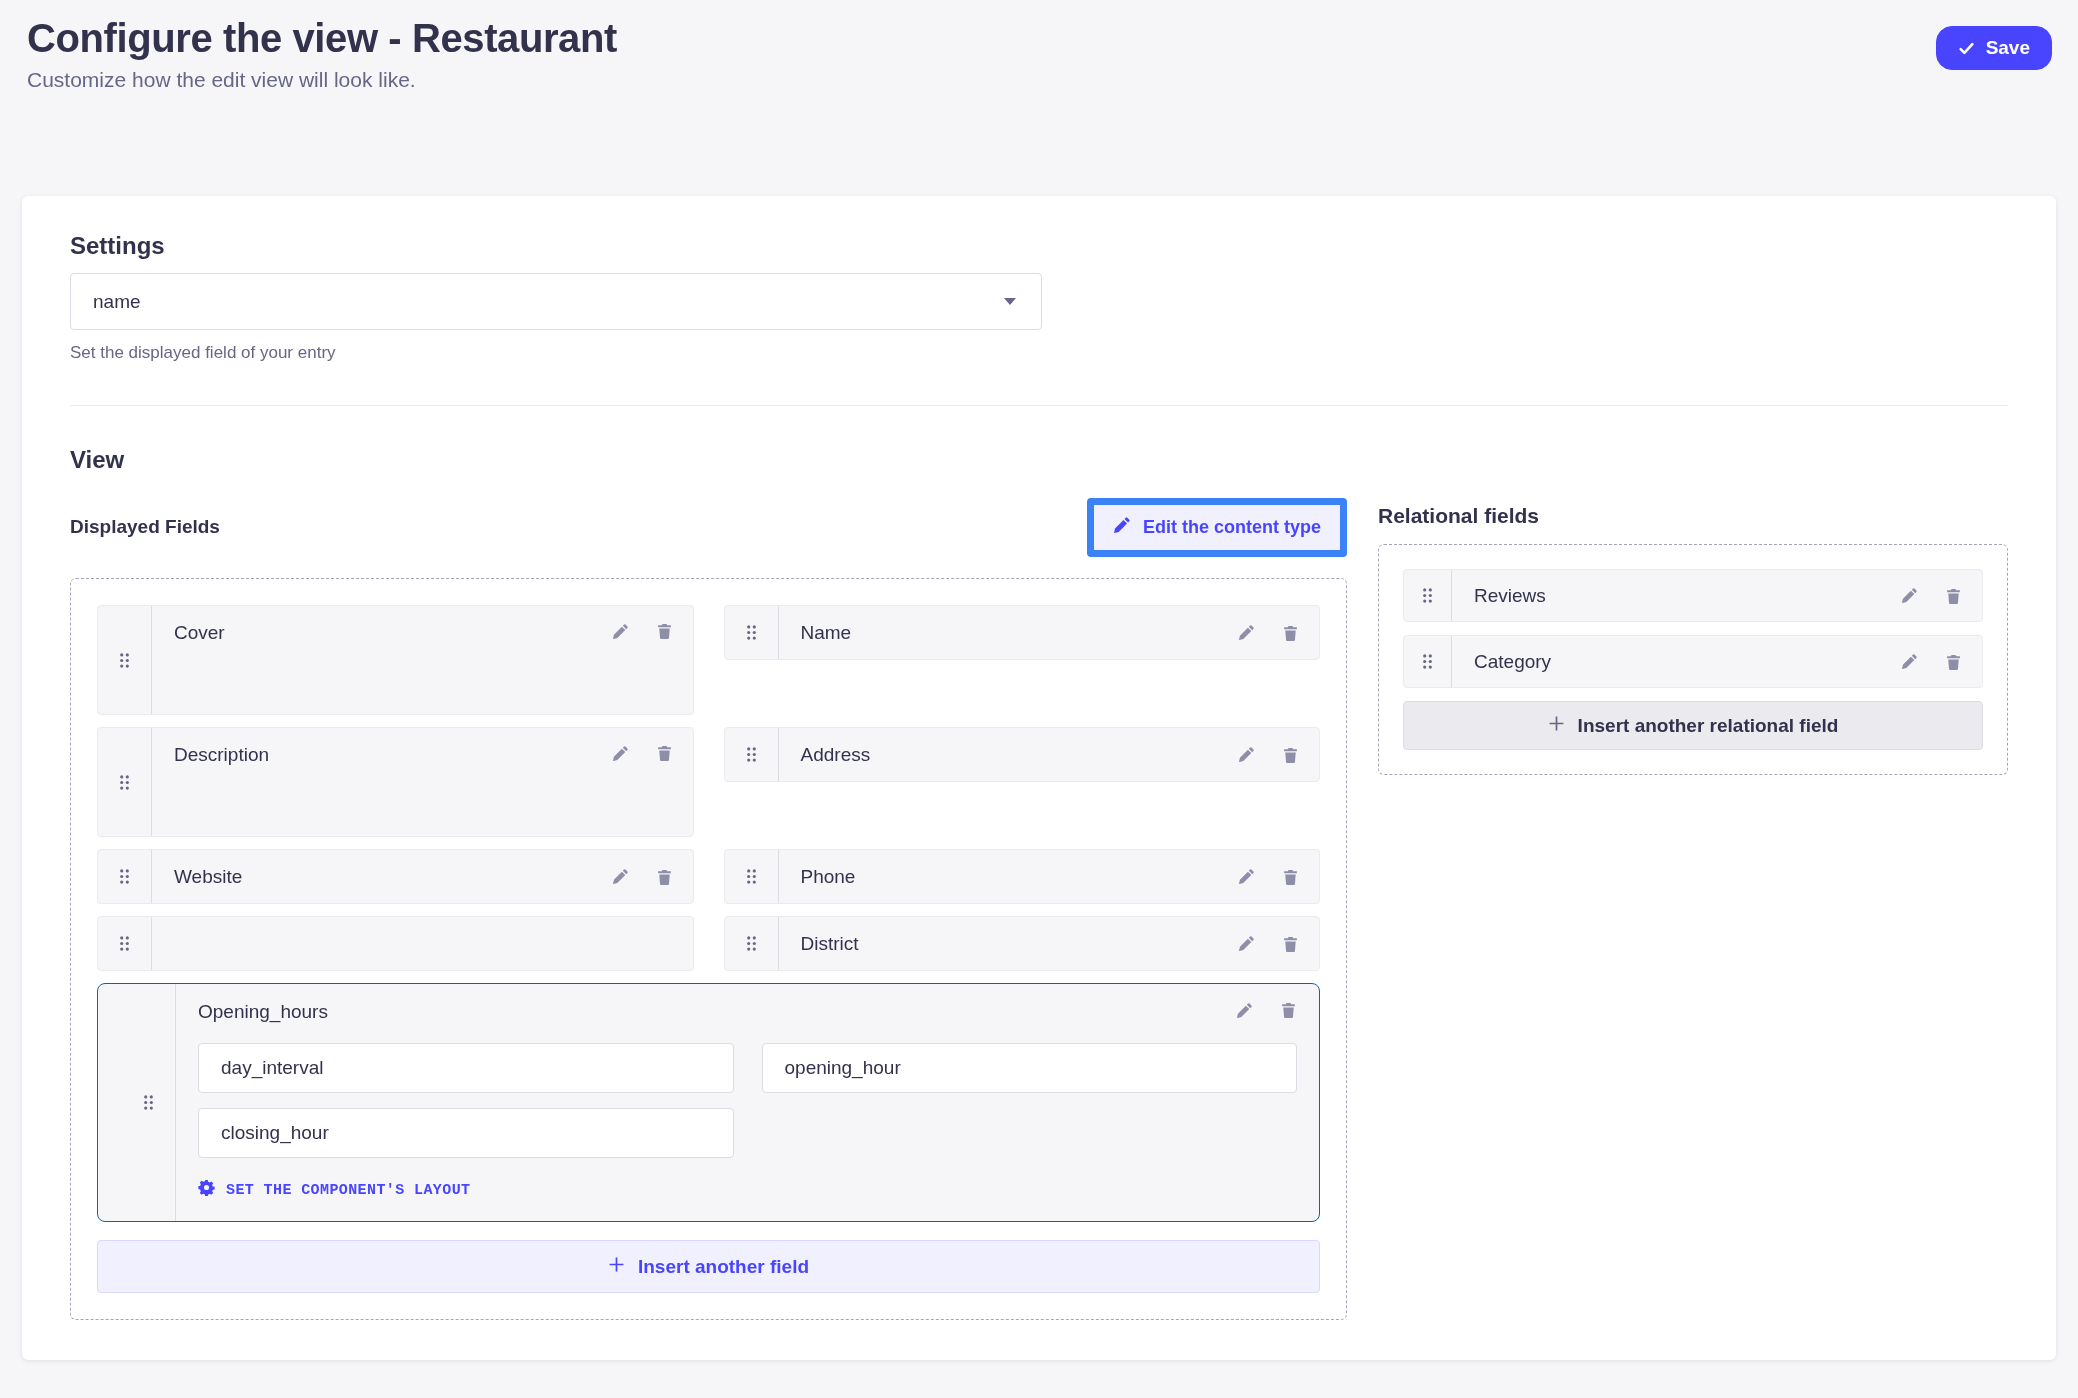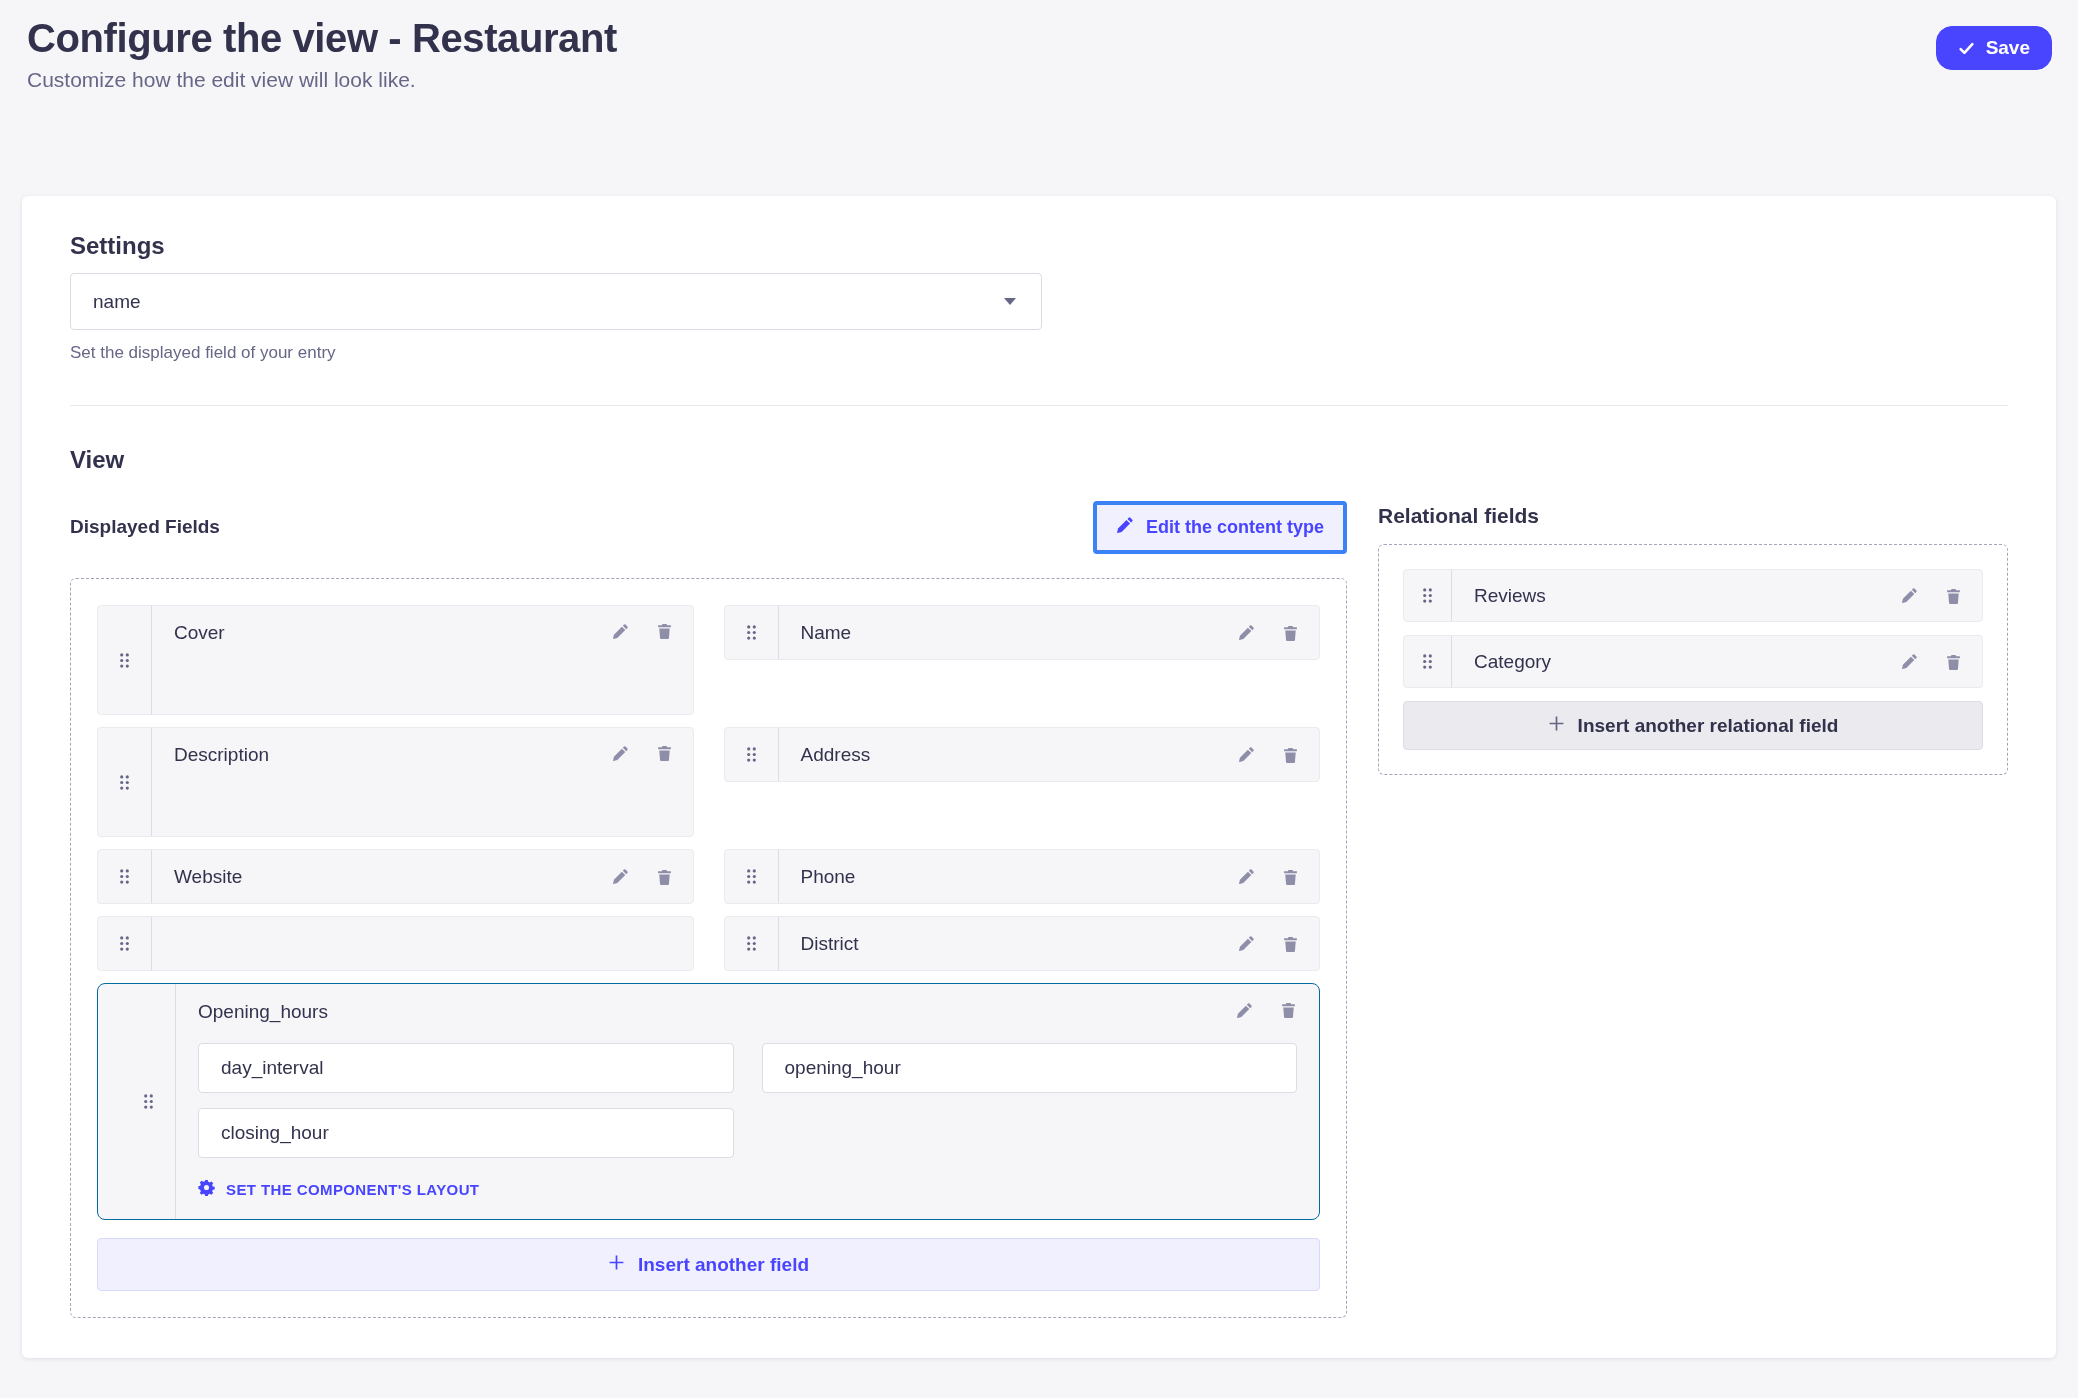--- a/index.html
+++ b/index.html
@@ -53,21 +53,21 @@
 
   
   .columns { display: flex; gap: 31px; margin-top: 30px; align-items: flex-start; }
   .col-left { flex: 0 0 1277px; }
   .col-right { flex: 1; }
 
   .left-head { display: flex; justify-content: space-between; align-items: center; height: 46px; gap: 40px; }
   .displayed-label { font-size: 19px; font-weight: 700; color: #32324d; }
   .edit-ct-btn {
     display: flex; align-items: center; gap: 12px;
-    background: #f0f0ff; border: 4px solid #3b82f6; border-radius: 4px;
+    background: #f0f0ff; border: 7px solid #3b82f6; border-radius: 4px;
     color: #4945ff; font-size: 18px; font-weight: 700;
     padding: 11px 19px; cursor: pointer; font-family: inherit;
   }
 
   .dashed-box {
     margin-top: 28px;
     border: 1px dashed #a5a5ba; border-radius: 6px;
     padding: 26px;
   }
 
@@ -100,21 +100,21 @@
   .comp-body { flex: 1; padding: 17px 22px 20px; min-width: 0; }
   .comp-head { display: flex; align-items: flex-start; }
   .comp-grid { margin-top: 20px; display: grid; grid-template-columns: 1fr 1fr; gap: 15px 28px; }
   .comp-input {
     height: 50px; background: #ffffff; border: 1px solid #dcdce4; border-radius: 4px;
     display: flex; align-items: center; padding: 0 22px;
     font-size: 19px; color: #32324d; cursor: pointer;
   }
   .comp-link {
     margin-top: 21px; display: flex; align-items: center; gap: 11px;
-    background: none; border: none; cursor: pointer; font-family: Liberation Sans, sans-serif;
+    background: none; border: none; cursor: pointer; font-family: Liberation Mono, monospace;
     color: #4945ff; font-size: 15px; font-weight: 700; letter-spacing: 0.4px;
   }
   .comp-link svg { fill: #4945ff; }
 
   
   .insert-field-btn {
     margin-top: 18px; width: 100%; height: 53px;
     background: #f0f0ff; border: 1px solid #d9d8ff; border-radius: 4px;
     display: flex; align-items: center; justify-content: center; gap: 13px;
     color: #4945ff; font-size: 19px; font-weight: 700; cursor: pointer; font-family: inherit;

